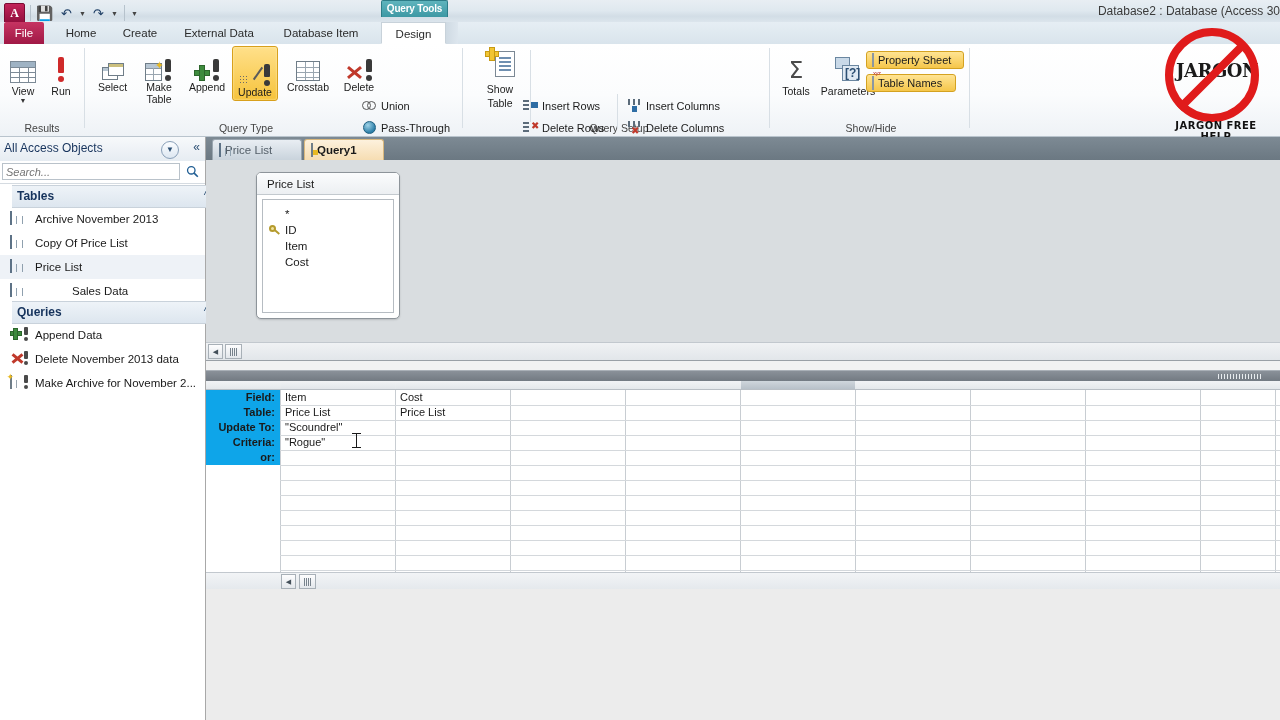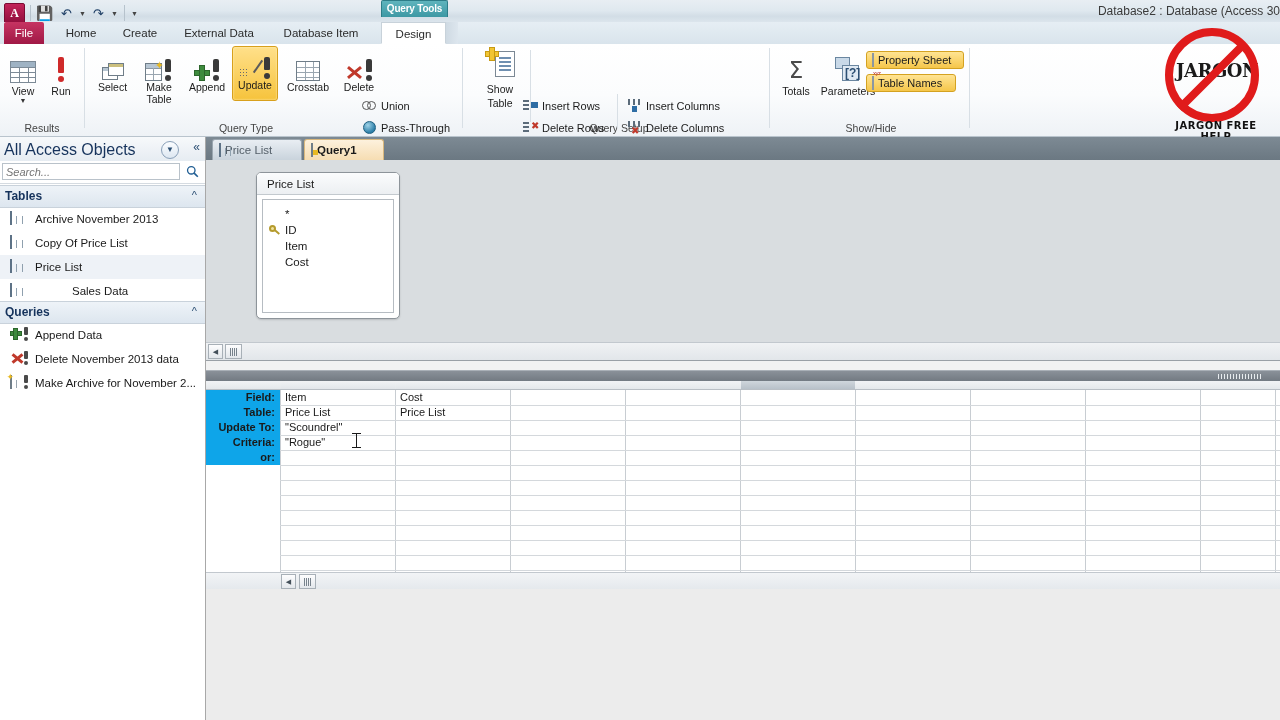--- a/index.html
+++ b/index.html
@@ -244,41 +244,41 @@
   
   .navpane{
     position:absolute;left:0;top:137px;width:205px;height:583px;
     background:#ffffff;border-right:1px solid #a8a8a8;
   }
   .nav-header{
     position:absolute;left:0;top:0;width:205px;height:24px;
     background:linear-gradient(to bottom,#f7f9fb,#e6ecf2);
     border-bottom:1px solid #c6ced6;
   }
-  .nav-header .t{position:absolute;left:4px;top:4px;font-size:16px;color:#16335c;}
+  .nav-header .t{position:absolute;left:4px;top:4px;font-size:12px;color:#16335c;}
   .nav-header .dd{
     position:absolute;right:26px;top:4px;width:16px;height:16px;border-radius:50%;
     border:1px solid #8aa0b8;background:linear-gradient(to bottom,#fbfdff,#dde7f1);
     font-size:8px;color:#2c4f73;text-align:center;line-height:15px;
   }
   .nav-header .chev{position:absolute;right:5px;top:3px;font-size:12px;color:#2c4f73;}
   .nav-search{
     position:absolute;left:0;top:24px;width:205px;height:22px;
     background:#fff;border-bottom:1px solid #d5dbe1;
   }
   .nav-search input{
     position:absolute;left:2px;top:2px;width:178px;height:17px;box-sizing:border-box;
     border:1px solid #b9c2ca;font-size:11px;font-style:italic;color:#7b7b7b;padding:0 3px;
     font-family:"Liberation Sans",sans-serif;background:#fff;
   }
   .nav-search .mag{
     position:absolute;right:6px;top:4px;width:13px;height:13px;
   }
   .nav-section{
-    position:absolute;left:0;width:205px;height:21px;
+    position:absolute;left:12px;width:205px;height:21px;
     background:linear-gradient(to bottom,#eef3f8,#dde6ef);
     border-top:1px solid #c9d2db;border-bottom:1px solid #c9d2db;
   }
   .nav-section .t{position:absolute;left:5px;top:3px;font-size:12px;font-weight:bold;color:#16335c;}
   .nav-section .cc{position:absolute;right:8px;top:3px;font-size:11px;color:#2c4f73;}
   .nav-item{
     position:absolute;left:0;width:205px;height:24px;display:flex;align-items:center;
     font-size:11.5px;color:#1a1a1a;cursor:default;
   }
   .nav-item.sel{background:#eef2f7;}
@@ -498,21 +498,21 @@
               <i class="hb"></i>
               <i class="vb"></i>
             </span>
           <span class="ic-excl dark" style="height:22px;">
               <span class="bar" style="height:13px;"></span>
               <span class="dot" style="top:16px;"></span>
             </span>
         </div>
         <div class="lbl">Append</div>
       </div>
-      <div class="qt-btn qt-sel" style="left:146px;width:46px;top:2px;height:55px;padding-top:0;box-sizing:border-box;">
+      <div class="qt-btn qt-sel" style="left:146px;width:46px;top:2px;height:55px;padding-top:7px;box-sizing:border-box;">
         <div class="glyph" style="height:32px;">
           <span class="ic-pencilgrid">
               <span class="dots"></span>
               <span class="pen"></span>
             </span>
           <span class="ic-excl dark" style="height:22px;">
               <span class="bar" style="height:13px;"></span>
               <span class="dot" style="top:16px;"></span>
             </span>
         </div>

